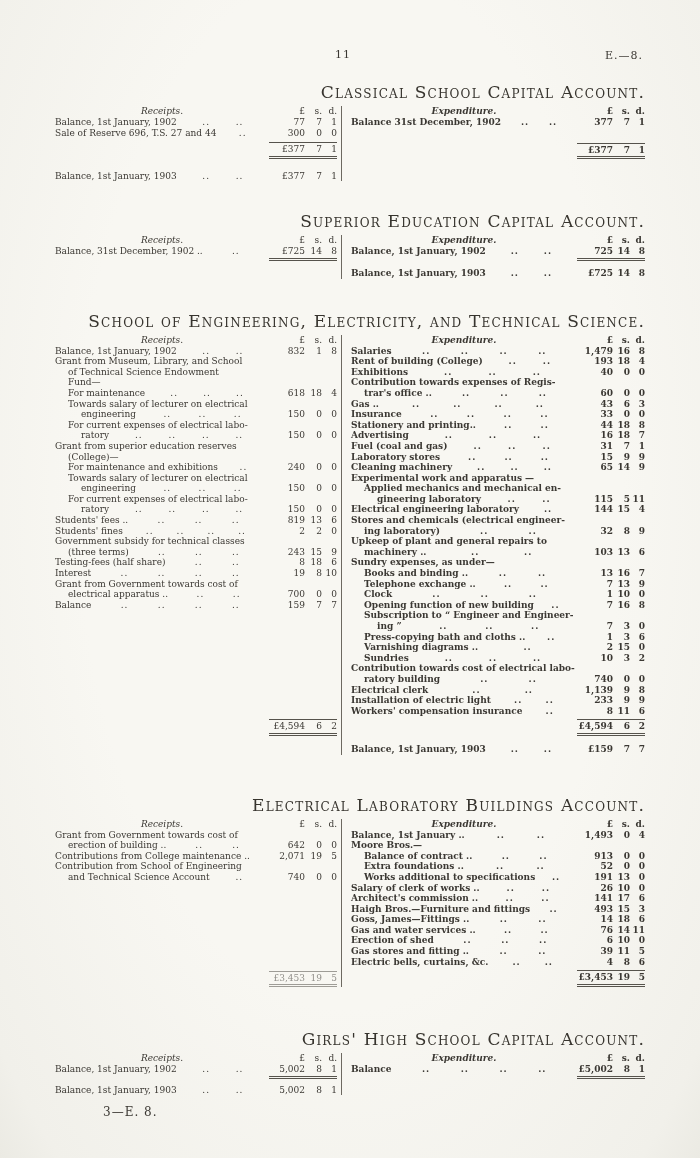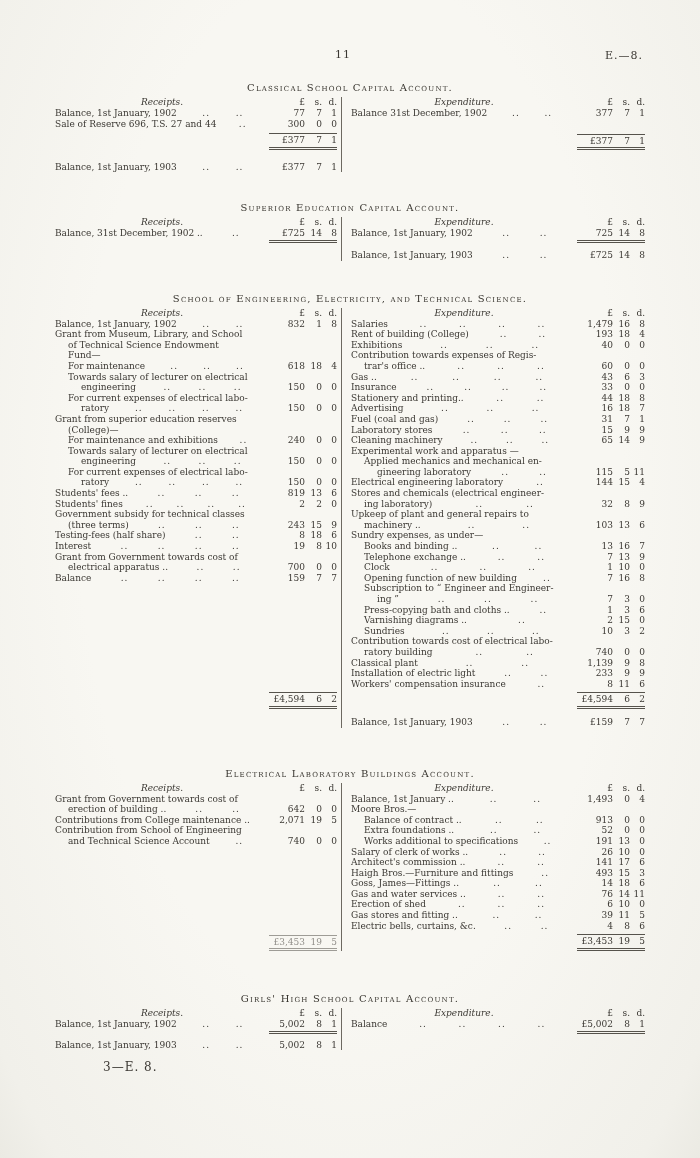--- a/index.html
+++ b/index.html
@@ -12,26 +12,26 @@
   }
   .pagehead { position:relative; height:14px; font-size:11px; }
   .pageno { position:absolute; left:0; right:14px; text-align:center; letter-spacing:1px; }
   .mark   { position:absolute; right:2px; top:1px; letter-spacing:1px; }
 
   section { display:block; }
   .sec1 { margin-top:20px; } .sec2 { margin-top:30px; } .sec3 { margin-top:32px; }
   .sec4 { margin-top:40px; } .sec5 { margin-top:42px; }
 
   h2.acct-title {
-    margin:0; text-align:center; font-weight:normal;
-    font-variant:small-caps; font-size:10px; letter-spacing:1.2px; color:#37342e;
+    margin:0; text-align:right; font-weight:normal;
+    font-variant:small-caps; font-size:17px; letter-spacing:1.2px; color:#37342e;
   }
   .tbl { display:flex; align-items:stretch; margin-top:4px; }
   .side-left  { width:287px; box-sizing:border-box; border-right:1px solid #6d6961; padding-right:4px; }
-  .side-right { flex:1; padding-left:9px; }
+  .side-right { flex:1; padding-left:9px;font-weight:bold; }
 
   .colhead { display:flex; align-items:baseline; line-height:11px; height:11px; }
   .colhead .rh { flex:1; text-align:center; font-style:italic; }
   .csd { display:flex; }
   .c-l { width:36px; text-align:right; } 
   .c-s { width:17px; text-align:right; }
   .c-d { width:15px; text-align:right; }
 
   .rows { display:block; }
   .row { display:flex; align-items:baseline; line-height:10.6px; height:10.6px; white-space:nowrap; }
@@ -808,21 +808,21 @@
                 <i>..</i>
                 <i>..</i>
               </span>
               <span class="amt">
                 <span class="c-l">740</span>
                 <span class="c-s">0</span>
                 <span class="c-d">0</span>
               </span>
             </div>
             <div class="row">
-              <span class="lab">Classical plant</span>
+              <span class="lab">Electrical clerk</span>
               <span class="dots">
                 <i>..</i>
                 <i>..</i>
               </span>
               <span class="amt">
                 <span class="c-l">1,139</span>
                 <span class="c-s">9</span>
                 <span class="c-d">8</span>
               </span>
             </div>

